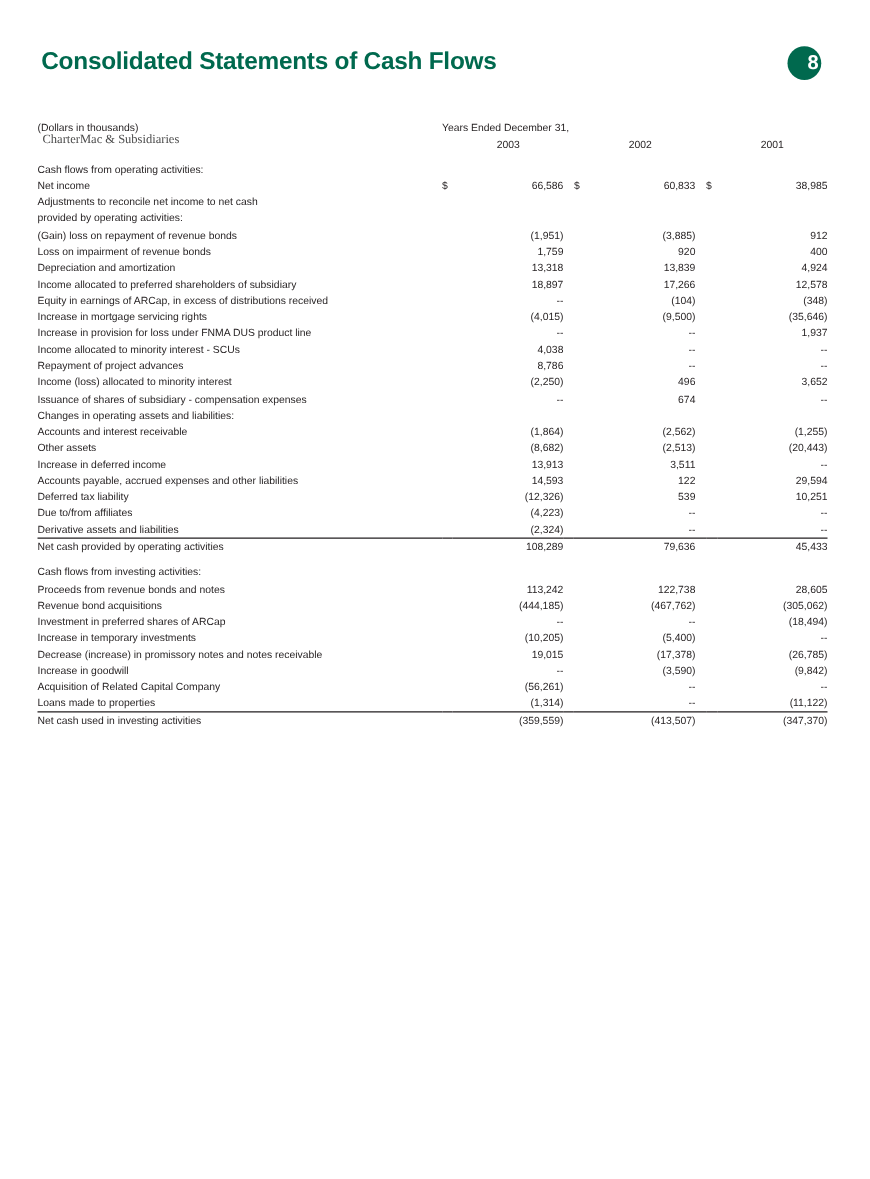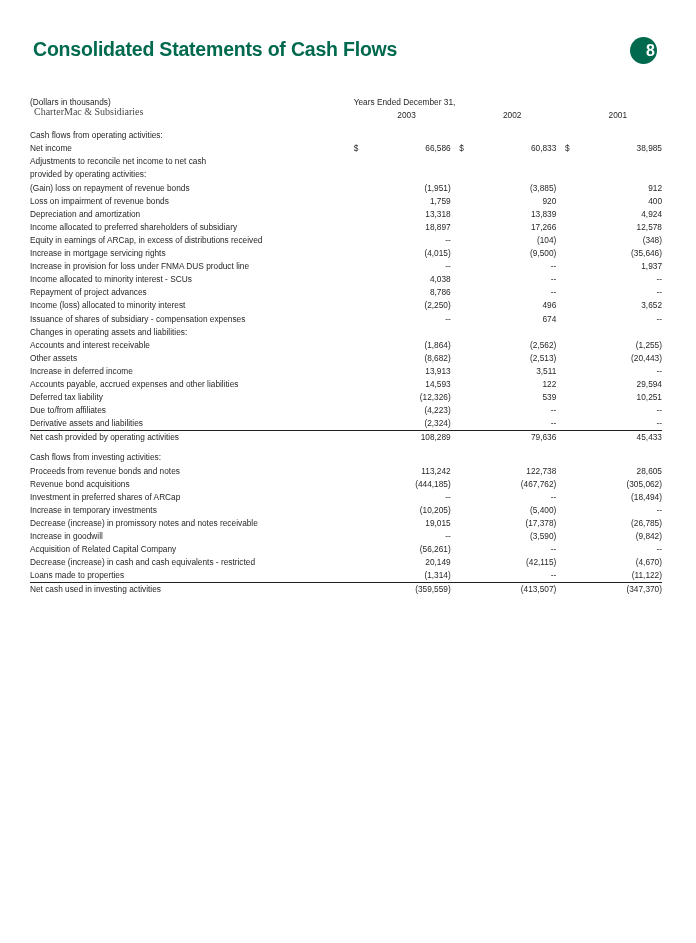--- a/index.html
+++ b/index.html
@@ -481,31 +481,20 @@
           <td class="c-cur">&nbsp;</td>
           <td class="c-num">(56,261)</td>
           <td>&nbsp;</td>
           <td class="c-cur">&nbsp;</td>
           <td class="c-num">--</td>
           <td>&nbsp;</td>
           <td class="c-cur">&nbsp;</td>
           <td class="c-num">--</td>
         </tr>
         <tr>
-          <td class="ind1">Decrease (increase) in cash and cash equivalents - restricted</td>
-          <td class="c-cur">&nbsp;</td>
-          <td class="c-num">20,149</td>
-          <td>&nbsp;</td>
-          <td class="c-cur">&nbsp;</td>
-          <td class="c-num">(42,115)</td>
-          <td>&nbsp;</td>
-          <td class="c-cur">&nbsp;</td>
-          <td class="c-num">(4,670)</td>
-        </tr>
-        <tr>
           <td class="ind1">Loans made to properties</td>
           <td class="c-cur">&nbsp;</td>
           <td class="c-num">(1,314)</td>
           <td>&nbsp;</td>
           <td class="c-cur">&nbsp;</td>
           <td class="c-num">--</td>
           <td>&nbsp;</td>
           <td class="c-cur">&nbsp;</td>
           <td class="c-num">(11,122)</td>
         </tr>

